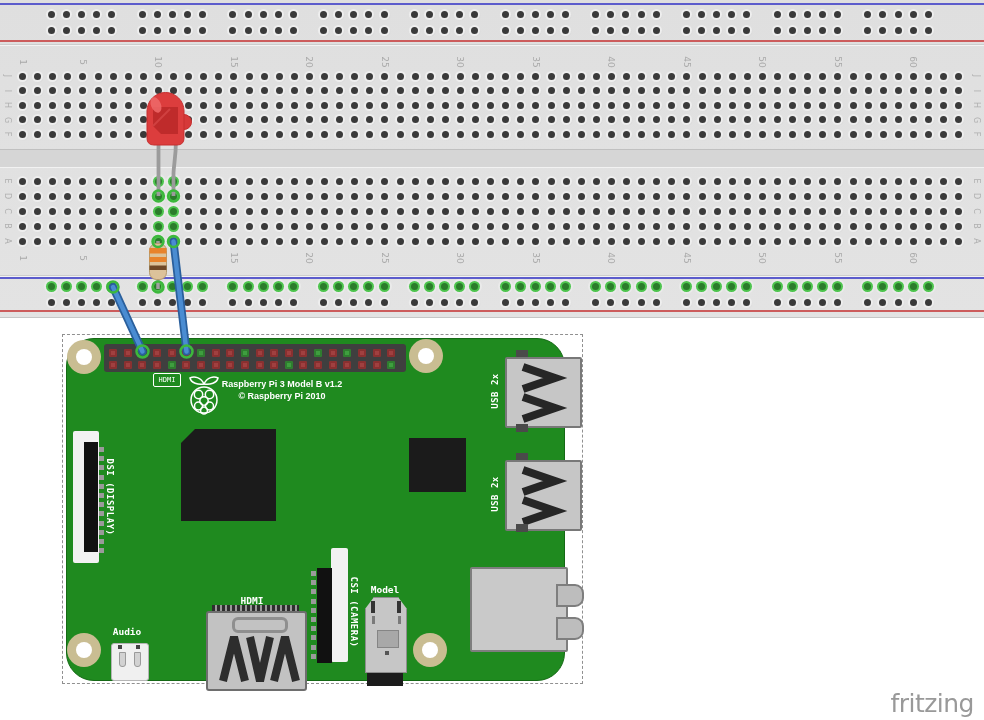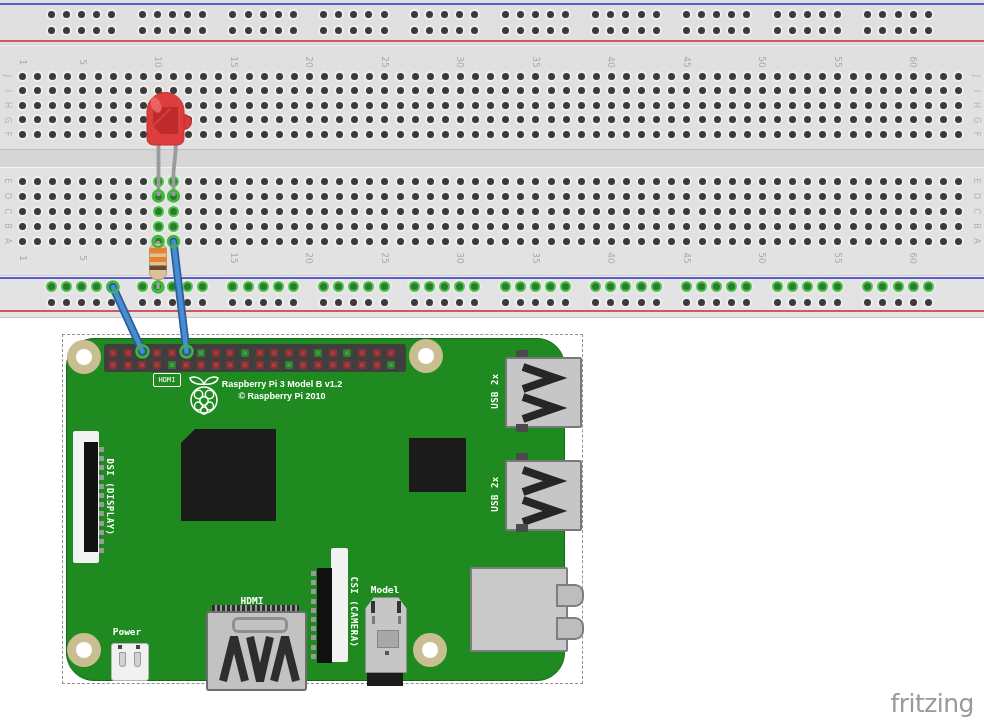--- a/index.html
+++ b/index.html
@@ -1065,21 +1065,21 @@
       <div class="tooth" style="position: absolute; left: 99px; top: 493px;"></div>
       <div class="tooth" style="position: absolute; left: 99px; top: 502.2px;"></div>
       <div class="tooth" style="position: absolute; left: 99px; top: 511.4px;"></div>
       <div class="tooth" style="position: absolute; left: 99px; top: 520.6px;"></div>
       <div class="tooth" style="position: absolute; left: 99px; top: 529.8px;"></div>
       <div class="tooth" style="position: absolute; left: 99px; top: 539px;"></div>
       <div class="tooth" style="position: absolute; left: 99px; top: 548.2px;"></div>
     </div>
   <div class="vlabel" style="left:110px;top:497px;">DSI (DISPLAY)</div>
 
-  <div class="hlabel" style="left:127px;top:631px;">Power</div>
+  <div class="hlabel" style="left:127px;top:631px;">Audio</div>
   <div class="power-body">
     <div class="power-mark" style="left:6px;top:1px;"></div>
     <div class="power-mark" style="left:24px;top:1px;"></div>
     <div class="power-pin" style="left:7px;top:8px;"></div>
     <div class="power-pin" style="left:22px;top:8px;"></div>
   </div>
 
   <div class="hlabel" style="left:252px;top:600px;">HDMI</div>
   <div class="hdmi-teeth"></div>
   <div class="hdmi-body">

